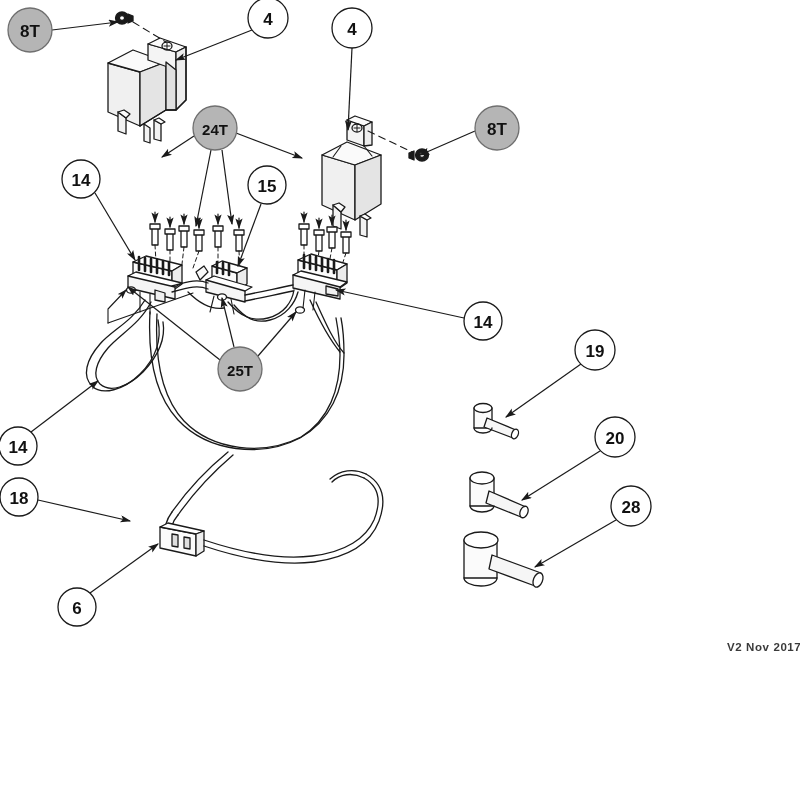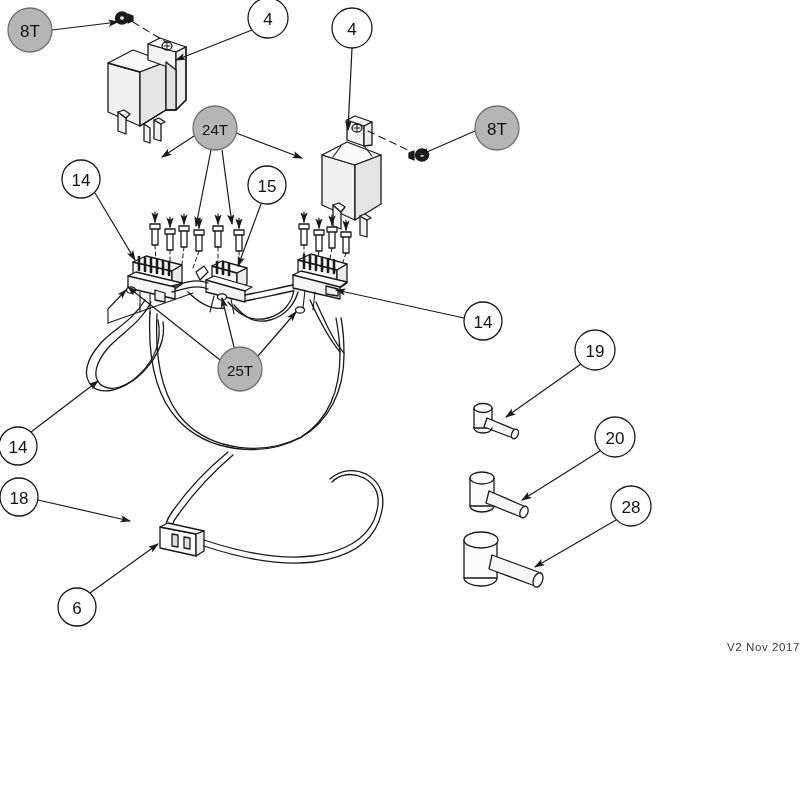--- a/index.html
+++ b/index.html
@@ -10,20 +10,21 @@
   }
   body {
     font-family: "Liberation Sans", sans-serif;
   }
   #sheet {
     position: relative;
     width: 800px;
     height: 800px;
     background: #ffffff;
     overflow: hidden;
+    font-weight: bold;
   }
   #sheet svg {
     position: absolute;
     top: 0;
     left: 0;
   }
   .callout-text {
     font-family: "Liberation Sans", sans-serif;
     font-size: 17px;
     fill: #111111;

